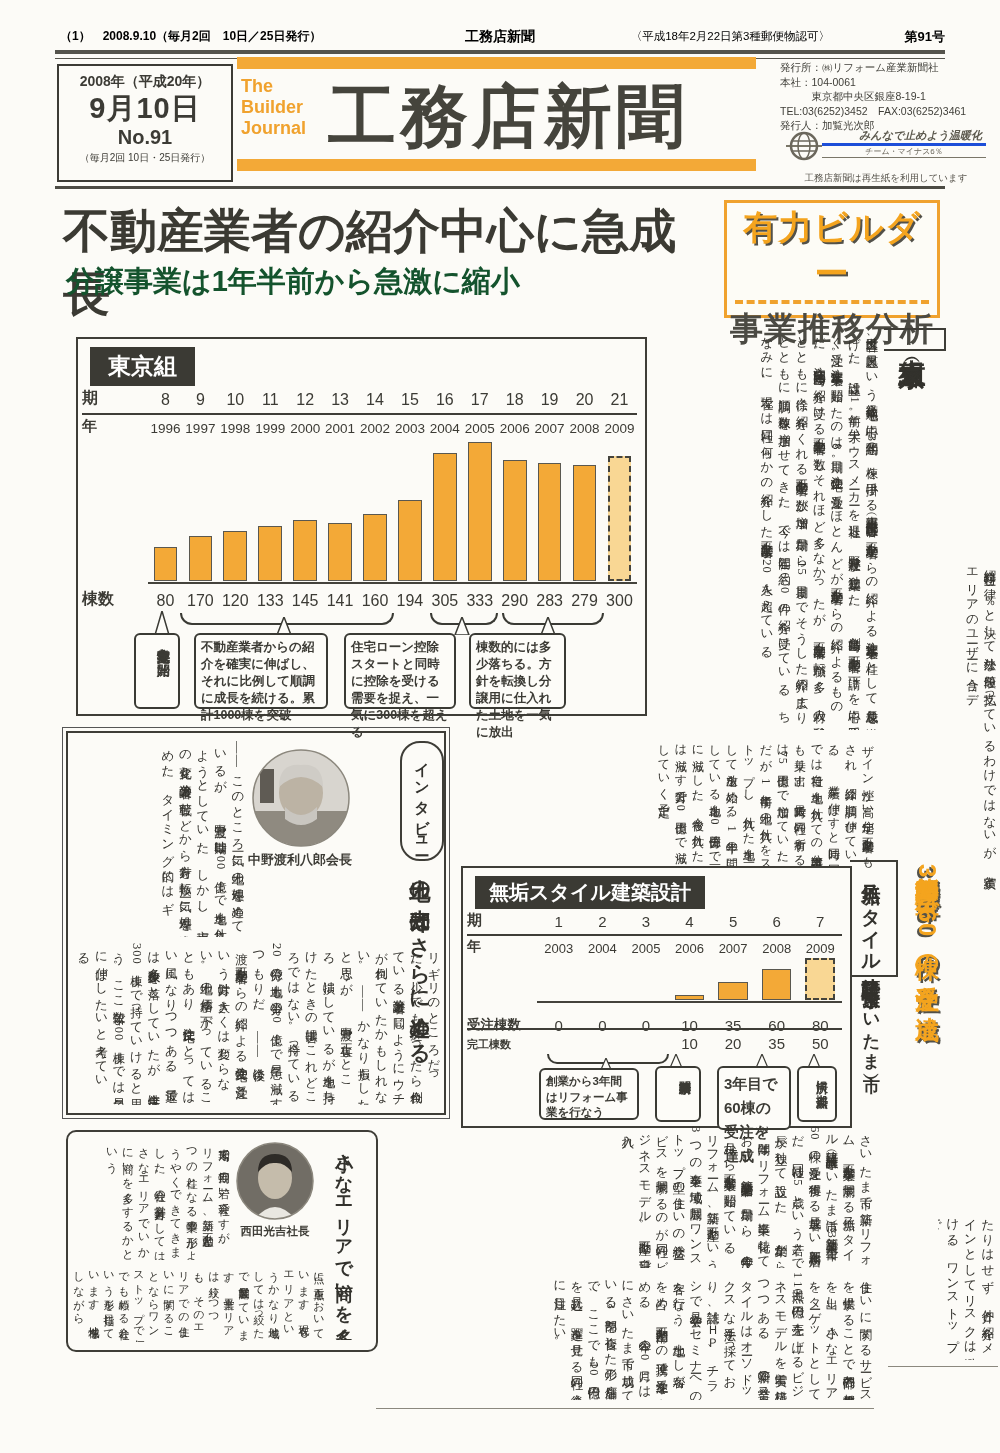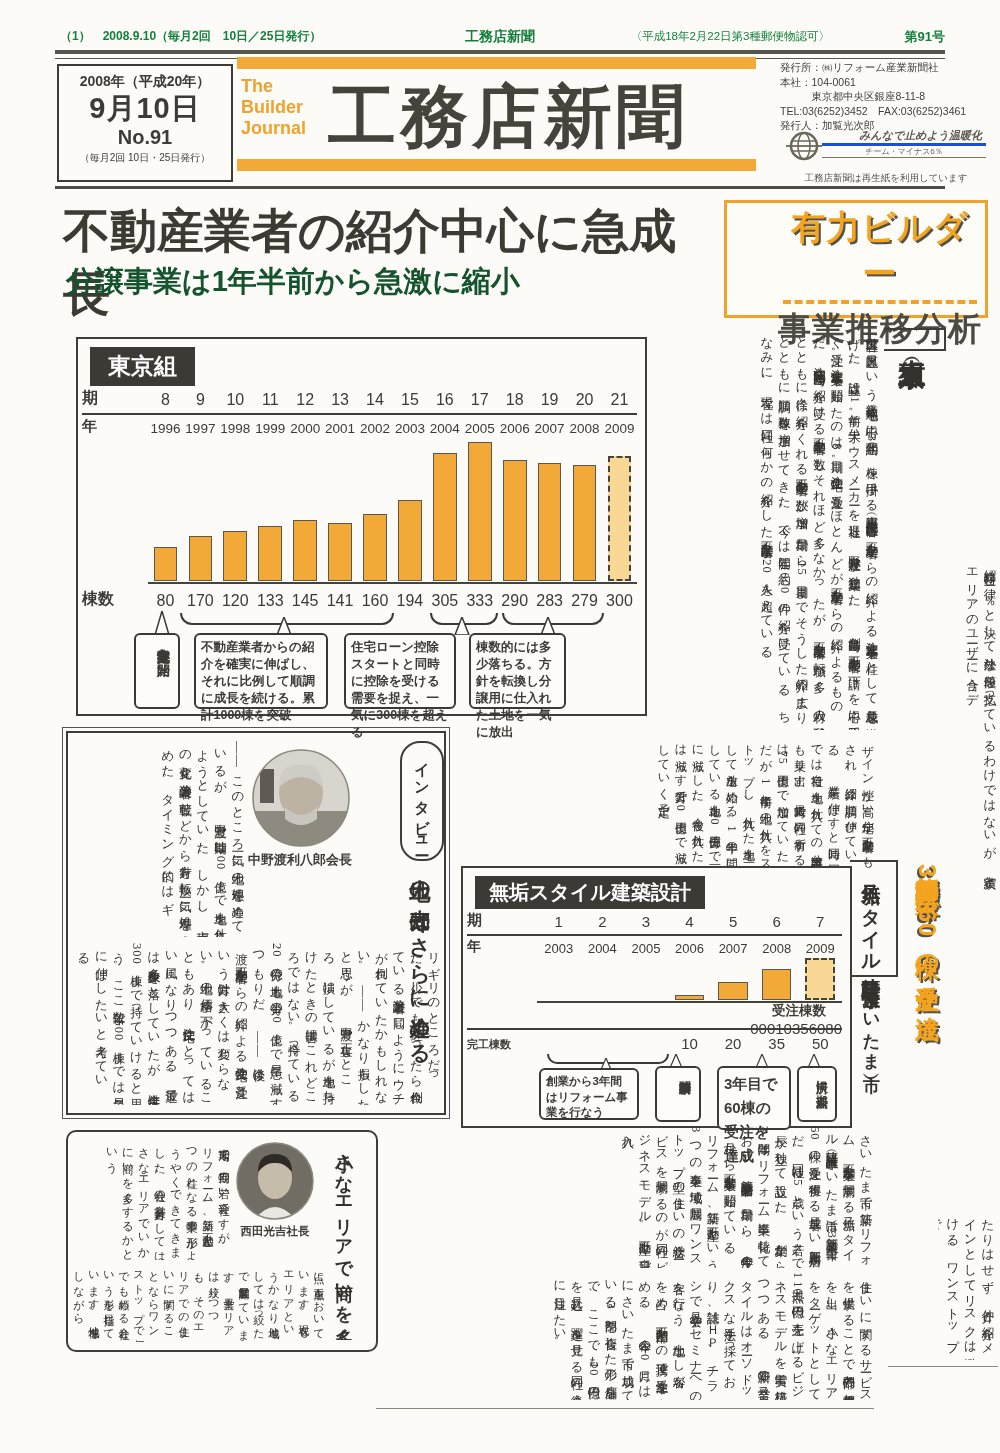--- a/index.html
+++ b/index.html
@@ -4,21 +4,21 @@
 <style>
   html,body{margin:0;padding:0;background:#e8e6e0;}
   #page{position:relative;width:1000px;height:1453px;background:#fcfbf7;margin:0 auto;overflow:hidden;
         font-family:"Liberation Sans",sans-serif;color:#3c3b35;}
   .abs{position:absolute;}
   .vtext{writing-mode:vertical-rl;text-orientation:mixed;overflow:hidden;
          font-family:"Liberation Serif","DejaVu Serif",serif;color:#33322d;
          text-align:left;line-height:17.5px;font-size:12.5px;letter-spacing:1px;}
   .gothic{font-family:"Liberation Sans","DejaVu Sans",sans-serif;}
   
-  .topline{top:28px;left:55px;width:890px;height:18px;font-size:12px;font-weight:bold;color:#15803d;}
+  .topline{top:28px;left:55px;width:890px;height:18px;font-size:12px;font-weight:bold;color:#000000;}
   .topline .tl-left{position:absolute;left:5px;top:0;}
   .topline .tl-center{position:absolute;left:0;right:0;text-align:center;font-size:14px;}
   .topline .tl-right{position:absolute;right:115px;top:1px;font-weight:normal;font-size:11.5px;}
   .topline .tl-issue{position:absolute;right:0;top:0;font-size:13px;}
   .dbl-rule{top:50px;left:55px;width:890px;height:4px;border-top:4px solid #55544d;border-bottom:1px solid #55544d;}
   .datebox{top:64px;left:57px;width:172px;height:114px;border:2px solid #3c3b35;text-align:center;}
   .db1{margin-top:7px;font-size:14px;font-weight:bold;}
   .db2{font-size:29px;font-weight:bold;letter-spacing:1px;line-height:34px;}
   .db3{font-size:20px;font-weight:bold;line-height:24px;}
   .db4{font-size:10px;margin-top:2px;}
@@ -32,21 +32,21 @@
   .eco-row{display:flex;align-items:flex-start;}
   .eco-texts{flex:1;border-bottom:1px solid #7a7668;}
   .eco1{font-size:11px;font-weight:bold;color:#5c594e;font-style:italic;text-align:right;padding-right:4px;}
   .eco2{font-size:8px;color:#6b675c;text-align:center;border-top:3px solid #1d4ed8;}
   .eco3{font-size:9.5px;color:#55524a;text-align:center;margin-top:4px;}
   .mainrule{top:186px;left:55px;width:890px;border-top:3px solid #4c4b44;}
   
   .h1{top:200px;left:63px;width:660px;font-size:47px;font-weight:bold;letter-spacing:0px;
       font-family:"Liberation Serif","DejaVu Serif",serif;color:#3b3a33;}
   .h2{top:262px;left:66px;width:650px;font-size:29px;font-weight:bold;color:#14532d;}
-  .badge{top:200px;left:724px;width:210px;height:112px;border:3px solid #F0A22E;background:#fdfcf6;text-align:center;padding-left:48px;}
+  .badge{top:200px;left:724px;width:210px;height:112px;border:3px solid #F0A22E;background:#fdfcf6;text-align:center;}
   .badge .b1{font-size:34px;font-weight:bold;color:#F4A41E;text-shadow:2px 2px 0 #52514a;margin-top:2px;letter-spacing:1px;}
   .badge .bdiv{border-top:4px dashed #F0A22E;margin:3px 8px;}
   .badge .b2{font-size:33px;font-weight:bold;color:#4b4a43;letter-spacing:1px;}
   
   .chartbox{border:2px solid #3e3d37;background:#fcfbf7;}
   .ctitle{position:absolute;background:#3b3a34;color:#fff;font-weight:bold;}
   .crow{position:absolute;display:flex;align-items:flex-end;}
   .rlabel{font-weight:bold;text-align:left;flex:none;}
   .cells{flex:1;display:flex;}
   .cells .cell{flex:1;text-align:center;}
@@ -99,21 +99,21 @@
   <div class="abs obar bottom"></div>
   <div class="abs bjournal">
     <div>The</div>
     <div>Builder</div>
     <div>Journal</div>
   </div>
   <div class="abs mtitle">工務店新聞</div>
   <div class="abs pubinfo">
     <div>発行所：㈱リフォーム産業新聞社</div>
     <div>本社：104-0061</div>
-    <div>　　　東京都中央区銀座8-11-8</div>
+    <div>　　　東京都中央区銀座8-19-1</div>
     <div>TEL:03(6252)3452　FAX:03(6252)3461</div>
     <div>発行人：加覧光次郎</div>
   </div>
   <div class="abs ecologo">
     <div class="eco-row">
       <span>
         <svg width="36" height="36" viewBox="0 0 36 36">
           <line x1="-6" y1="18" x2="42" y2="18" stroke="#7a7668" stroke-width="2"></line>
           <circle cx="18" cy="18" r="13" fill="none" stroke="#6b675c" stroke-width="2.5"></circle>
           <ellipse cx="18" cy="18" rx="6" ry="13" fill="none" stroke="#6b675c" stroke-width="1.5"></ellipse>
@@ -347,21 +347,21 @@
           <span class="bar" style="height: 42%;"></span>
         </span>
         <span class="cell barcell">
           <span class="bar" style="height: 71%;"></span>
         </span>
         <span class="cell barcell">
           <span class="bar forecast" style="height: 95%;"></span>
         </span>
       </div>
     <div class="baseline" style="left:74px;top:133px;right:8px;"></div>
-    <div class="crow" style="left:4px;top:134px;right:8px;height:20px;font-size:15px;flex-direction:column;">
+    <div class="crow" style="left:4px;top:146px;right:8px;height:20px;font-size:15px;">
       <span class="rlabel" style="width:70px;font-size:13.5px;">受注棟数</span>
       <span class="cells">
           <span class="cell">0</span>
           <span class="cell">0</span>
           <span class="cell">0</span>
           <span class="cell">10</span>
           <span class="cell">35</span>
           <span class="cell">60</span>
           <span class="cell">80</span>
         </span>

